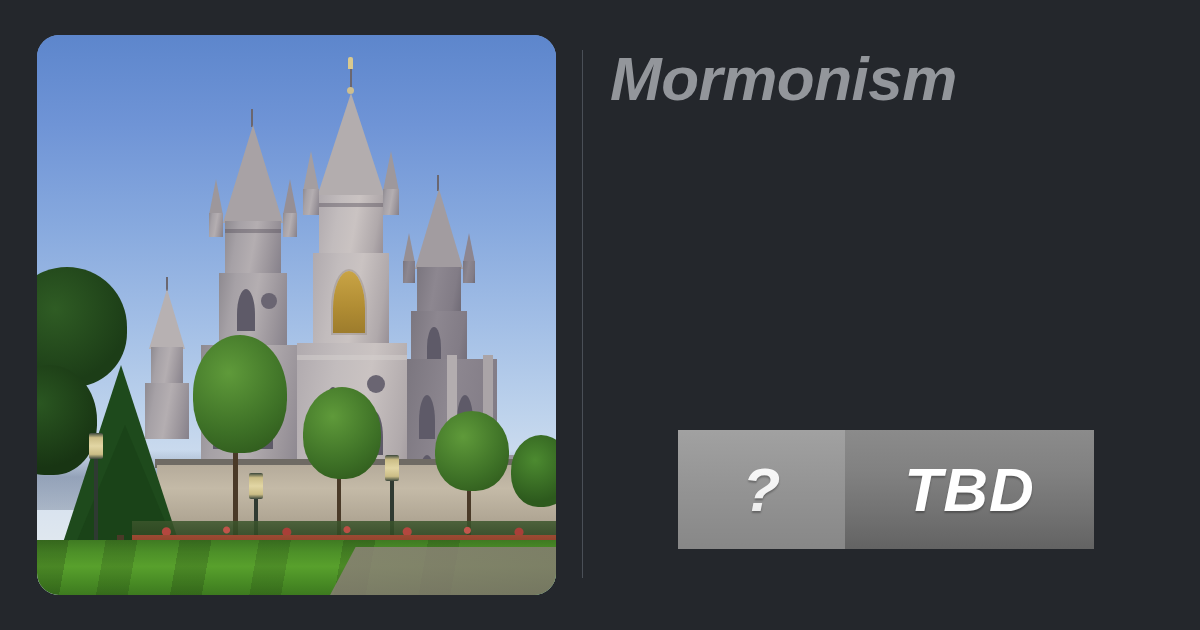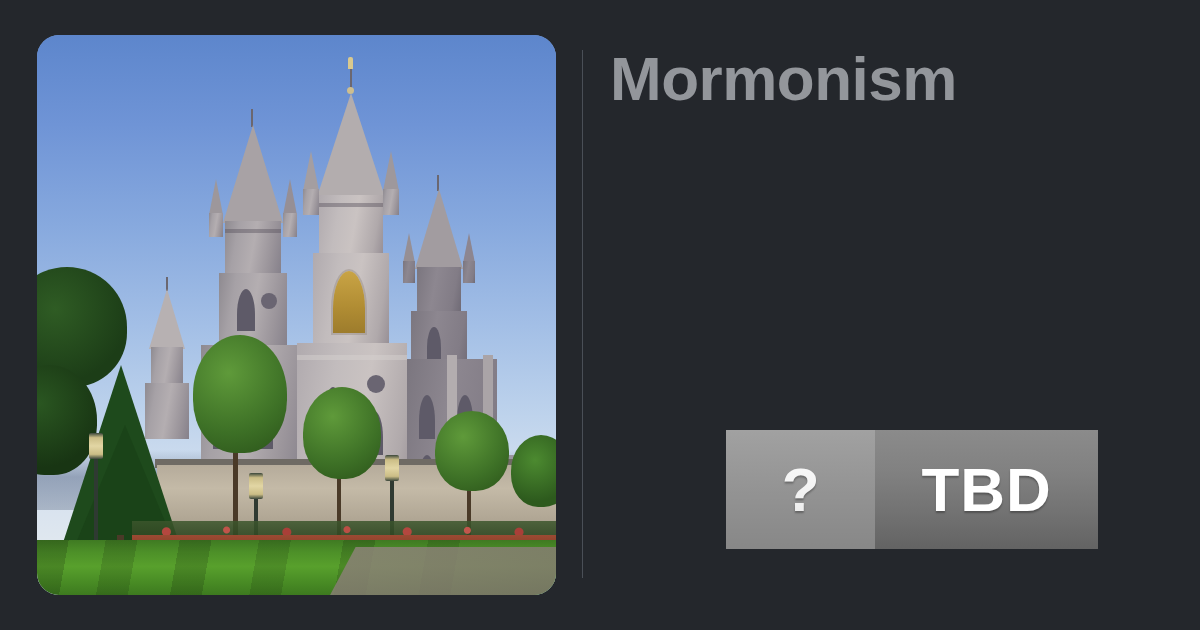--- a/index.html
+++ b/index.html
@@ -235,20 +235,21 @@
     background: #4a4f57;
   }
 
   
   .right {
     position: absolute;
     left: 610px;
     top: 0;
     width: 560px;
     height: 630px;
+    font-style: italic;
   }
   .title {
     position: absolute;
     left: 0;
     top: 46px;
     margin: 0;
     font-size: 62px;
     line-height: 1.05;
     font-weight: bold;
     letter-spacing: -0.5px;
@@ -265,25 +266,24 @@
     line-height: 1.34;
     font-weight: normal;
     color: #c6ccd3;
   }
 
   
   .badge {
     position: absolute;
     left: 68px;
     top: 430px;
-    width: 372px;
+    width: 416px;
     height: 119px;
     display: flex;
     overflow: hidden;
-    margin-left: 48px;
   }
   .badge-left {
     width: 167px;
     height: 119px;
     background: #9a9a9a;
     display: flex;
     align-items: center;
     justify-content: center;
     position: relative;
   }

